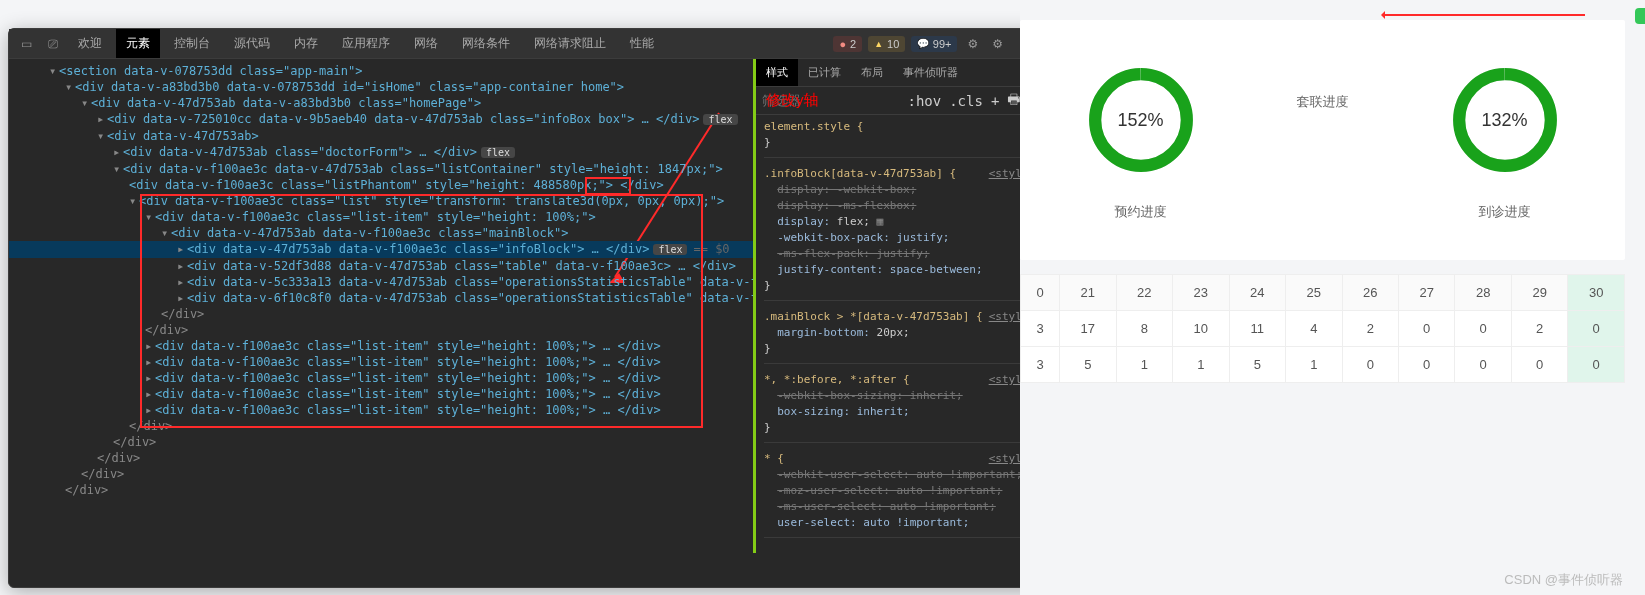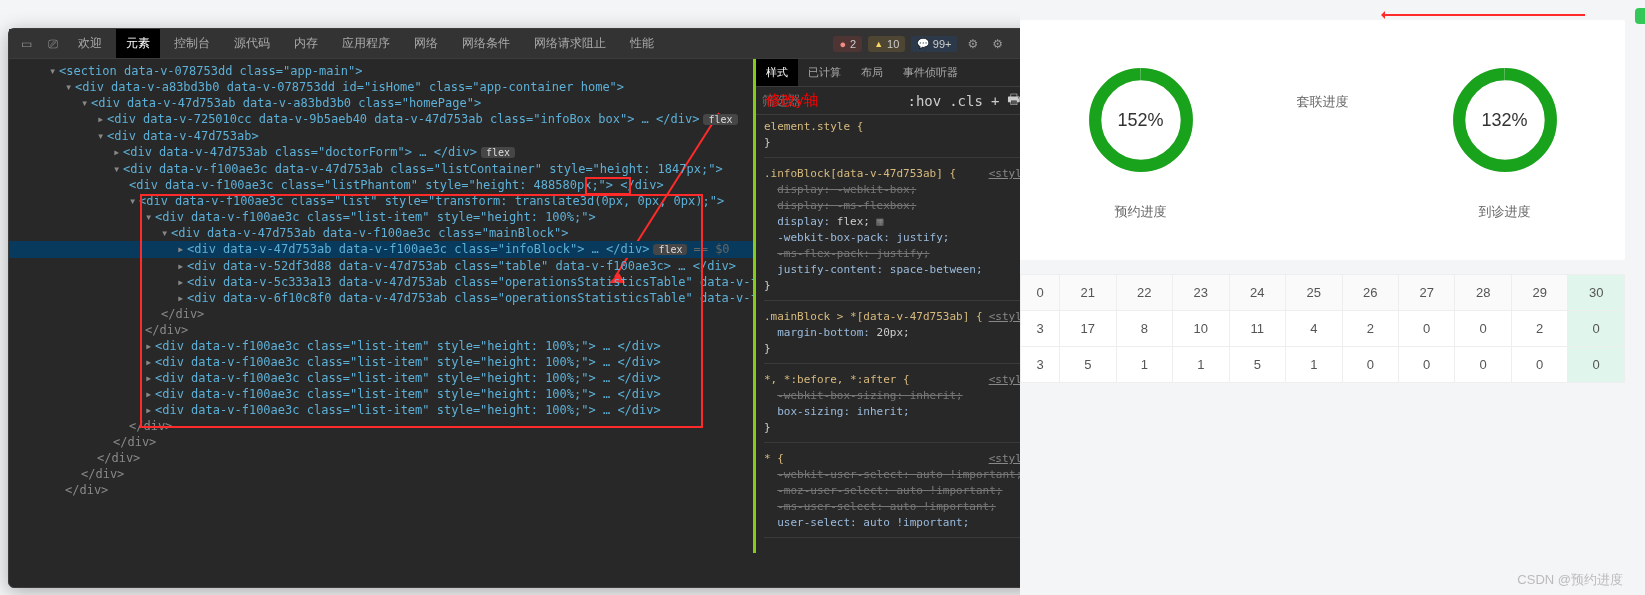--- a/index.html
+++ b/index.html
@@ -298,13 +298,13 @@
         <td>0</td>
         <td>0</td>
         <td>0</td>
         <td class="hl">0</td>
       </tr>
     </tbody>
       </table>
   </div>
 </div>
 
-<div class="signature">CSDN @预约进度</div>
+<div class="signature">CSDN @事件侦听器</div>
 
 </body></html>

